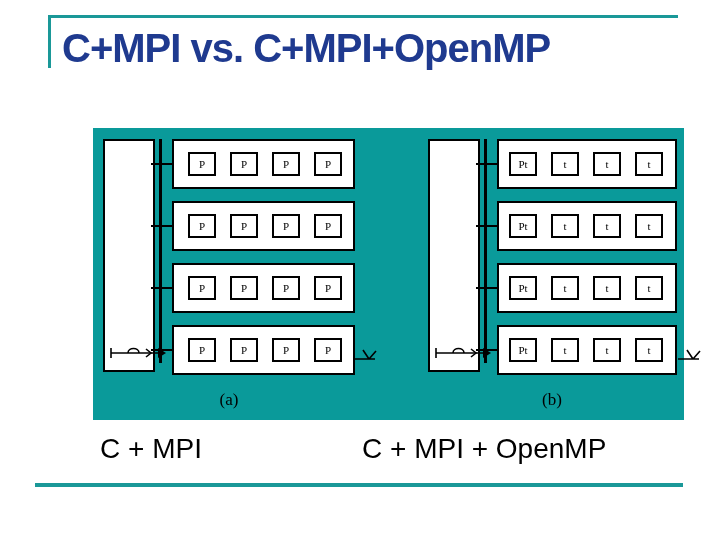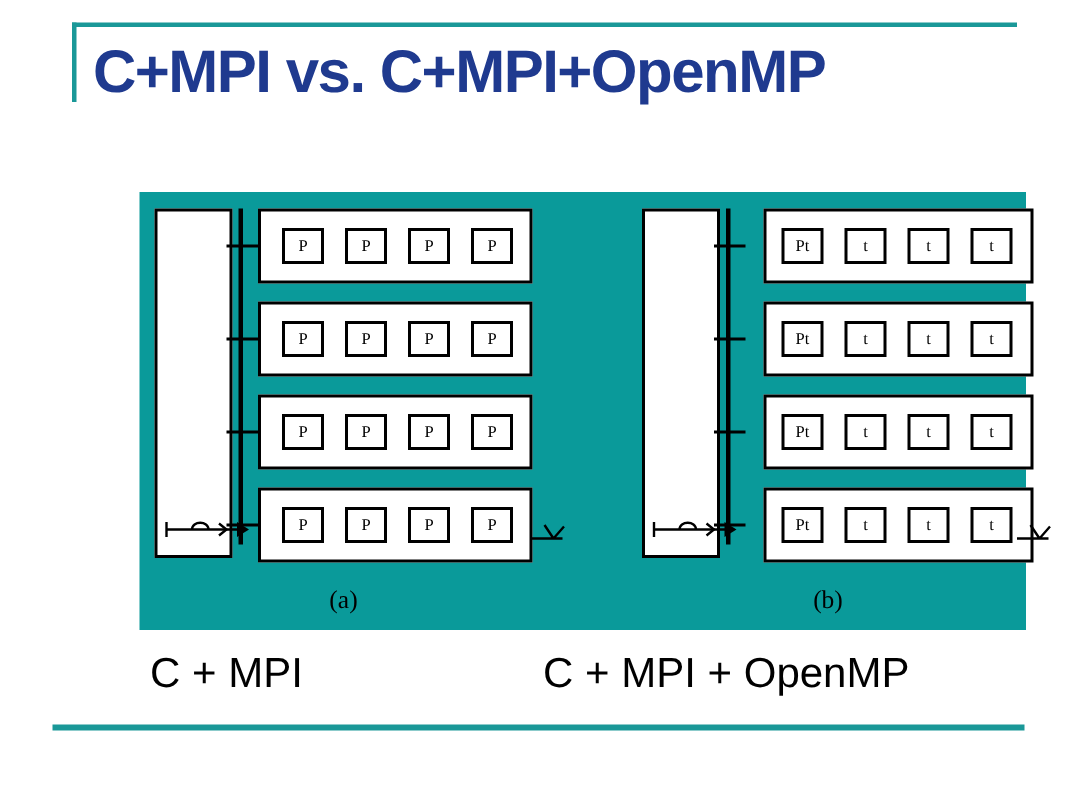--- a/index.html
+++ b/index.html
@@ -25,21 +25,21 @@
 
   .nodebox{position:absolute;top:11px;width:52px;height:233px;background:#ffffff;border:2px solid var(--diagram-black);}
   .nb-a{left:10px;} .nb-b{left:335px;}
   .vline{position:absolute;top:11px;width:3px;height:224px;background:var(--diagram-black);}
   .vl-a{left:66px;} .vl-b{left:391px;}
   .tick{position:absolute;height:2px;background:var(--diagram-black);}
   .tk-a{left:58px;width:21px;} .tk-b{left:383px;width:21px;}
   .t1{top:35px;} .t2{top:97px;} .t3{top:159px;} .t4{top:221px;}
 
   .prow{position:absolute;height:50px;background:#ffffff;border:2px solid var(--diagram-black);}
-  .row-a{left:79px;width:183px;} .row-b{left:416px;width:180px;}
+  .row-a{left:79px;width:183px;} .row-b{left:404px;width:180px;}
   .r1{top:11px;} .r2{top:73px;} .r3{top:135px;} .r4{top:197px;}
 
   .pcell{position:absolute;top:11px;width:28px;height:24px;background:#ffffff;
     border:2px solid var(--diagram-black);display:flex;align-items:center;justify-content:center;
     font-family:"Liberation Serif",serif;font-size:11px;color:var(--diagram-black);line-height:1;}
   .cl1{left:14px;} .cl2{left:56px;} .cl3{left:98px;} .cl4{left:140px;}
   .cr1{left:10px;} .cr2{left:52px;} .cr3{left:94px;} .cr4{left:136px;}
 
   .figlabel{position:absolute;top:262px;transform:translateX(-50%);
     font-family:"Liberation Serif",serif;font-size:17px;color:var(--diagram-black);}

